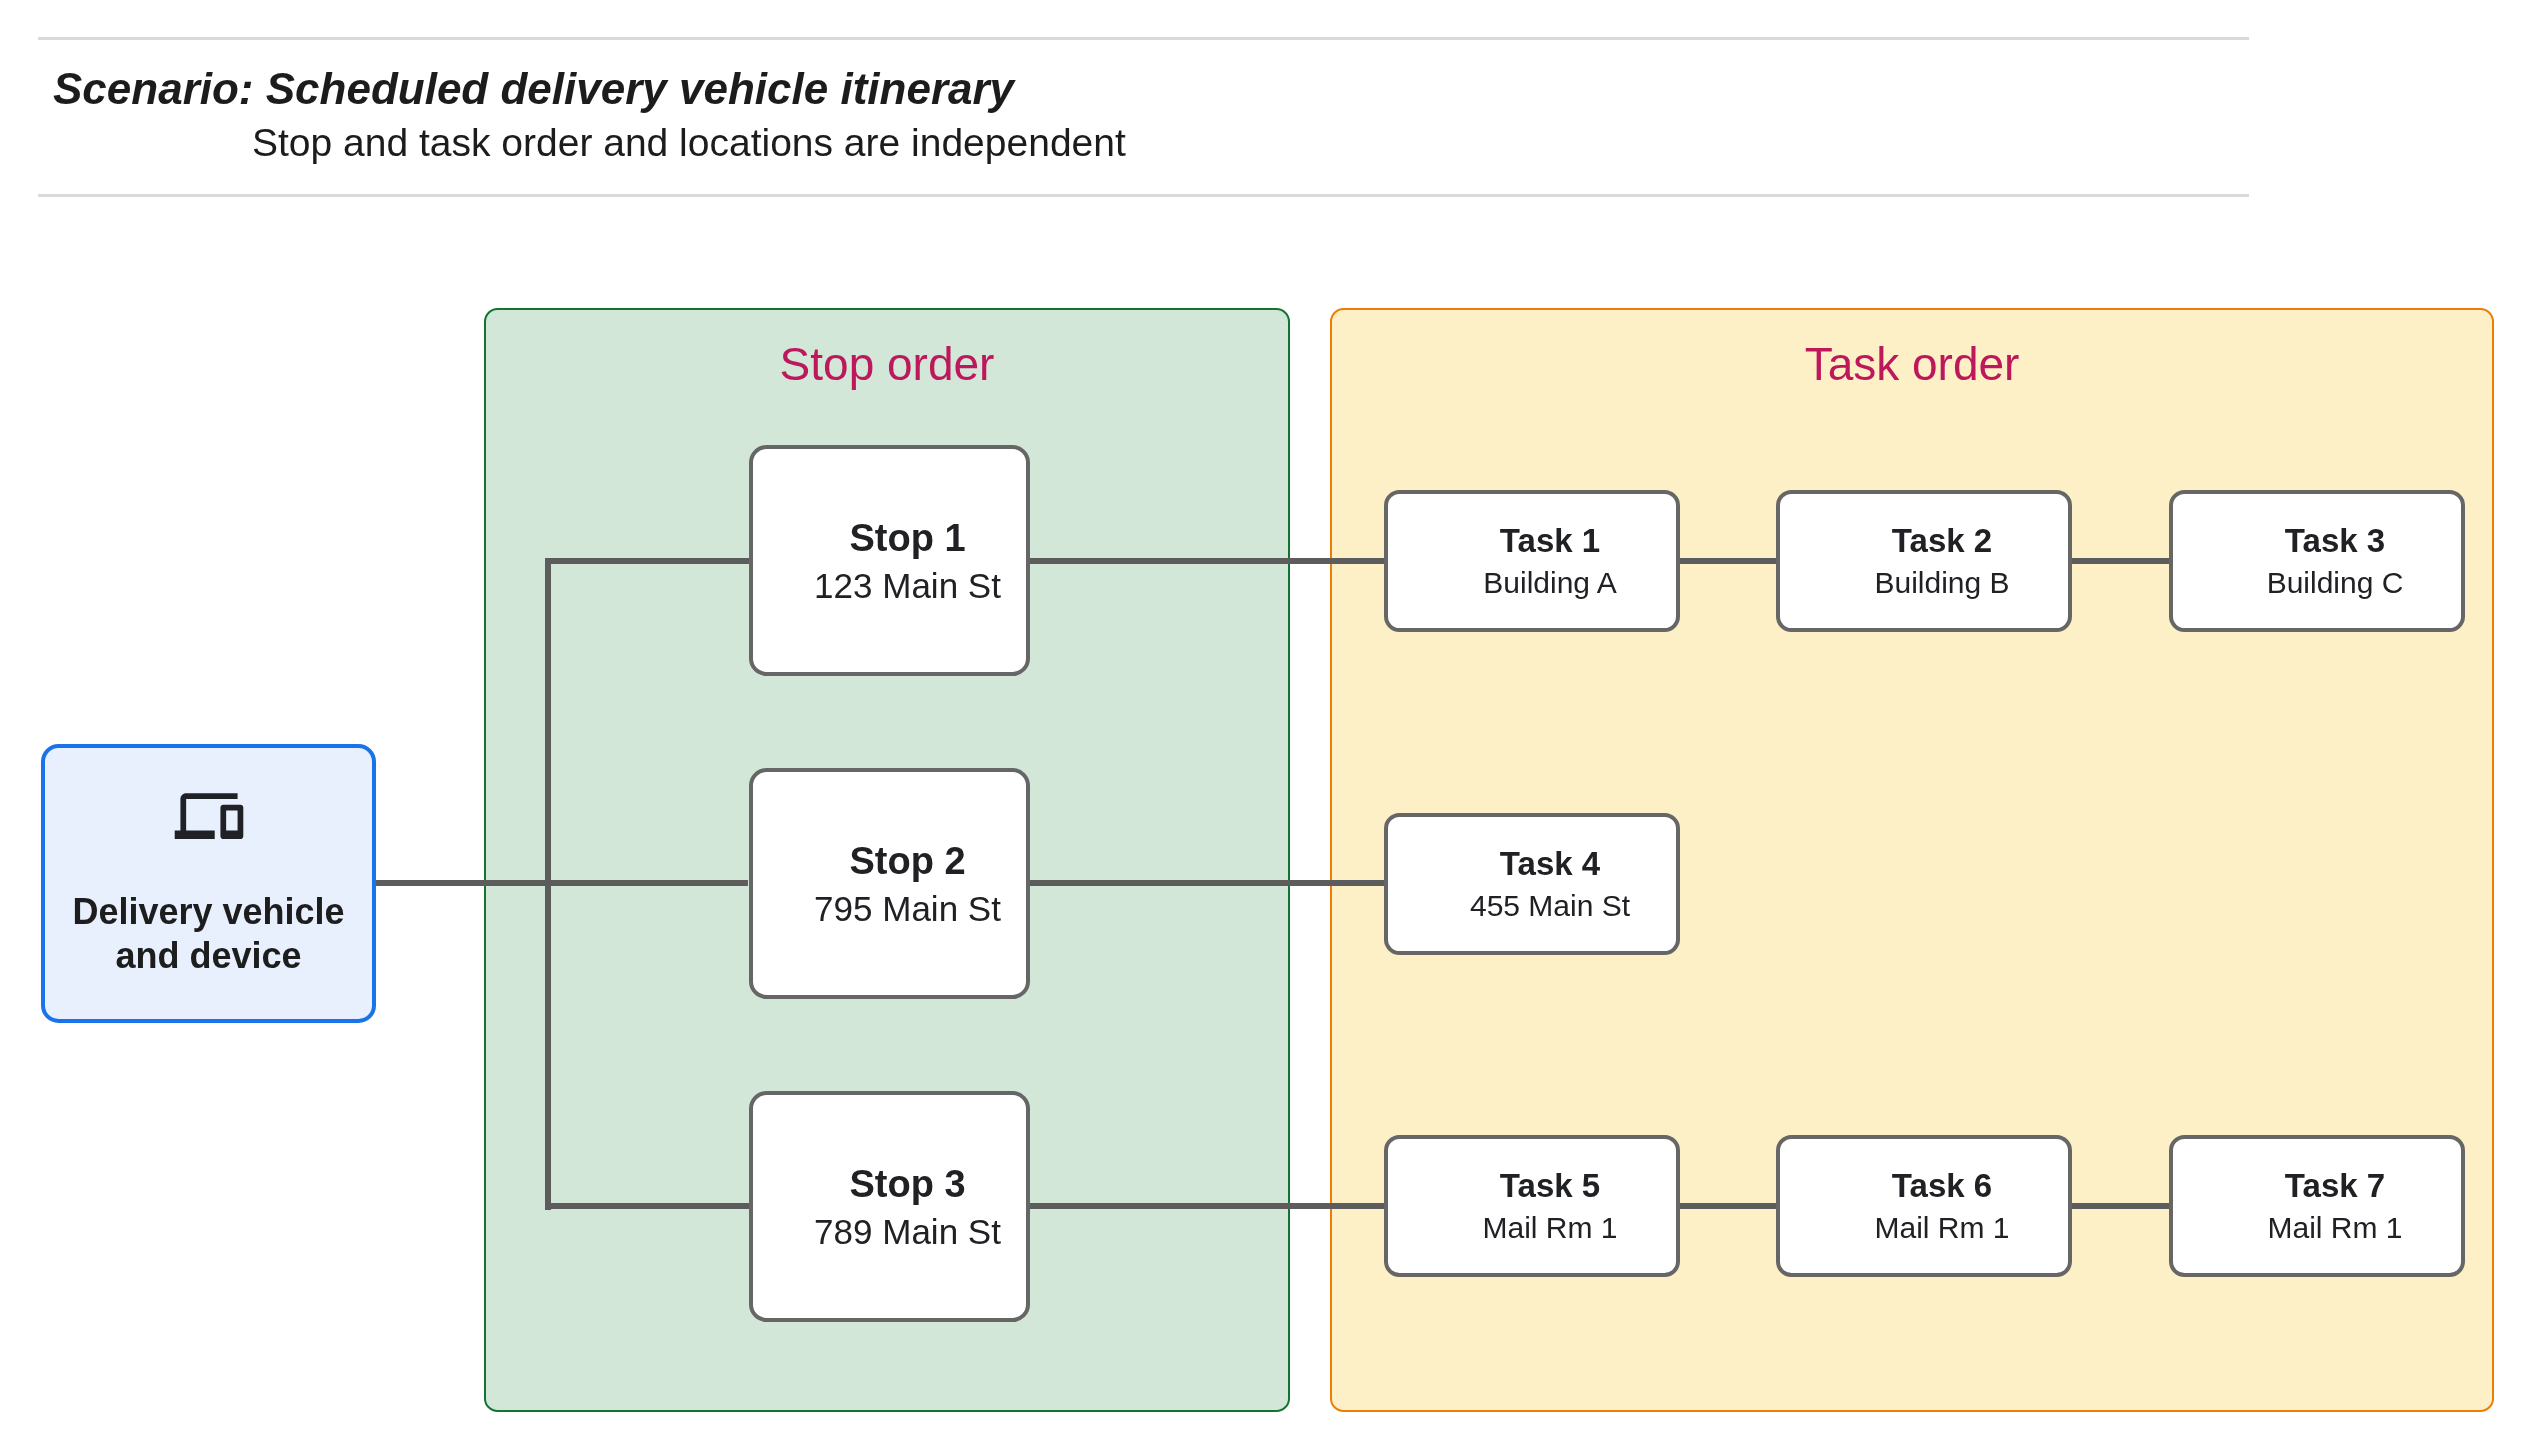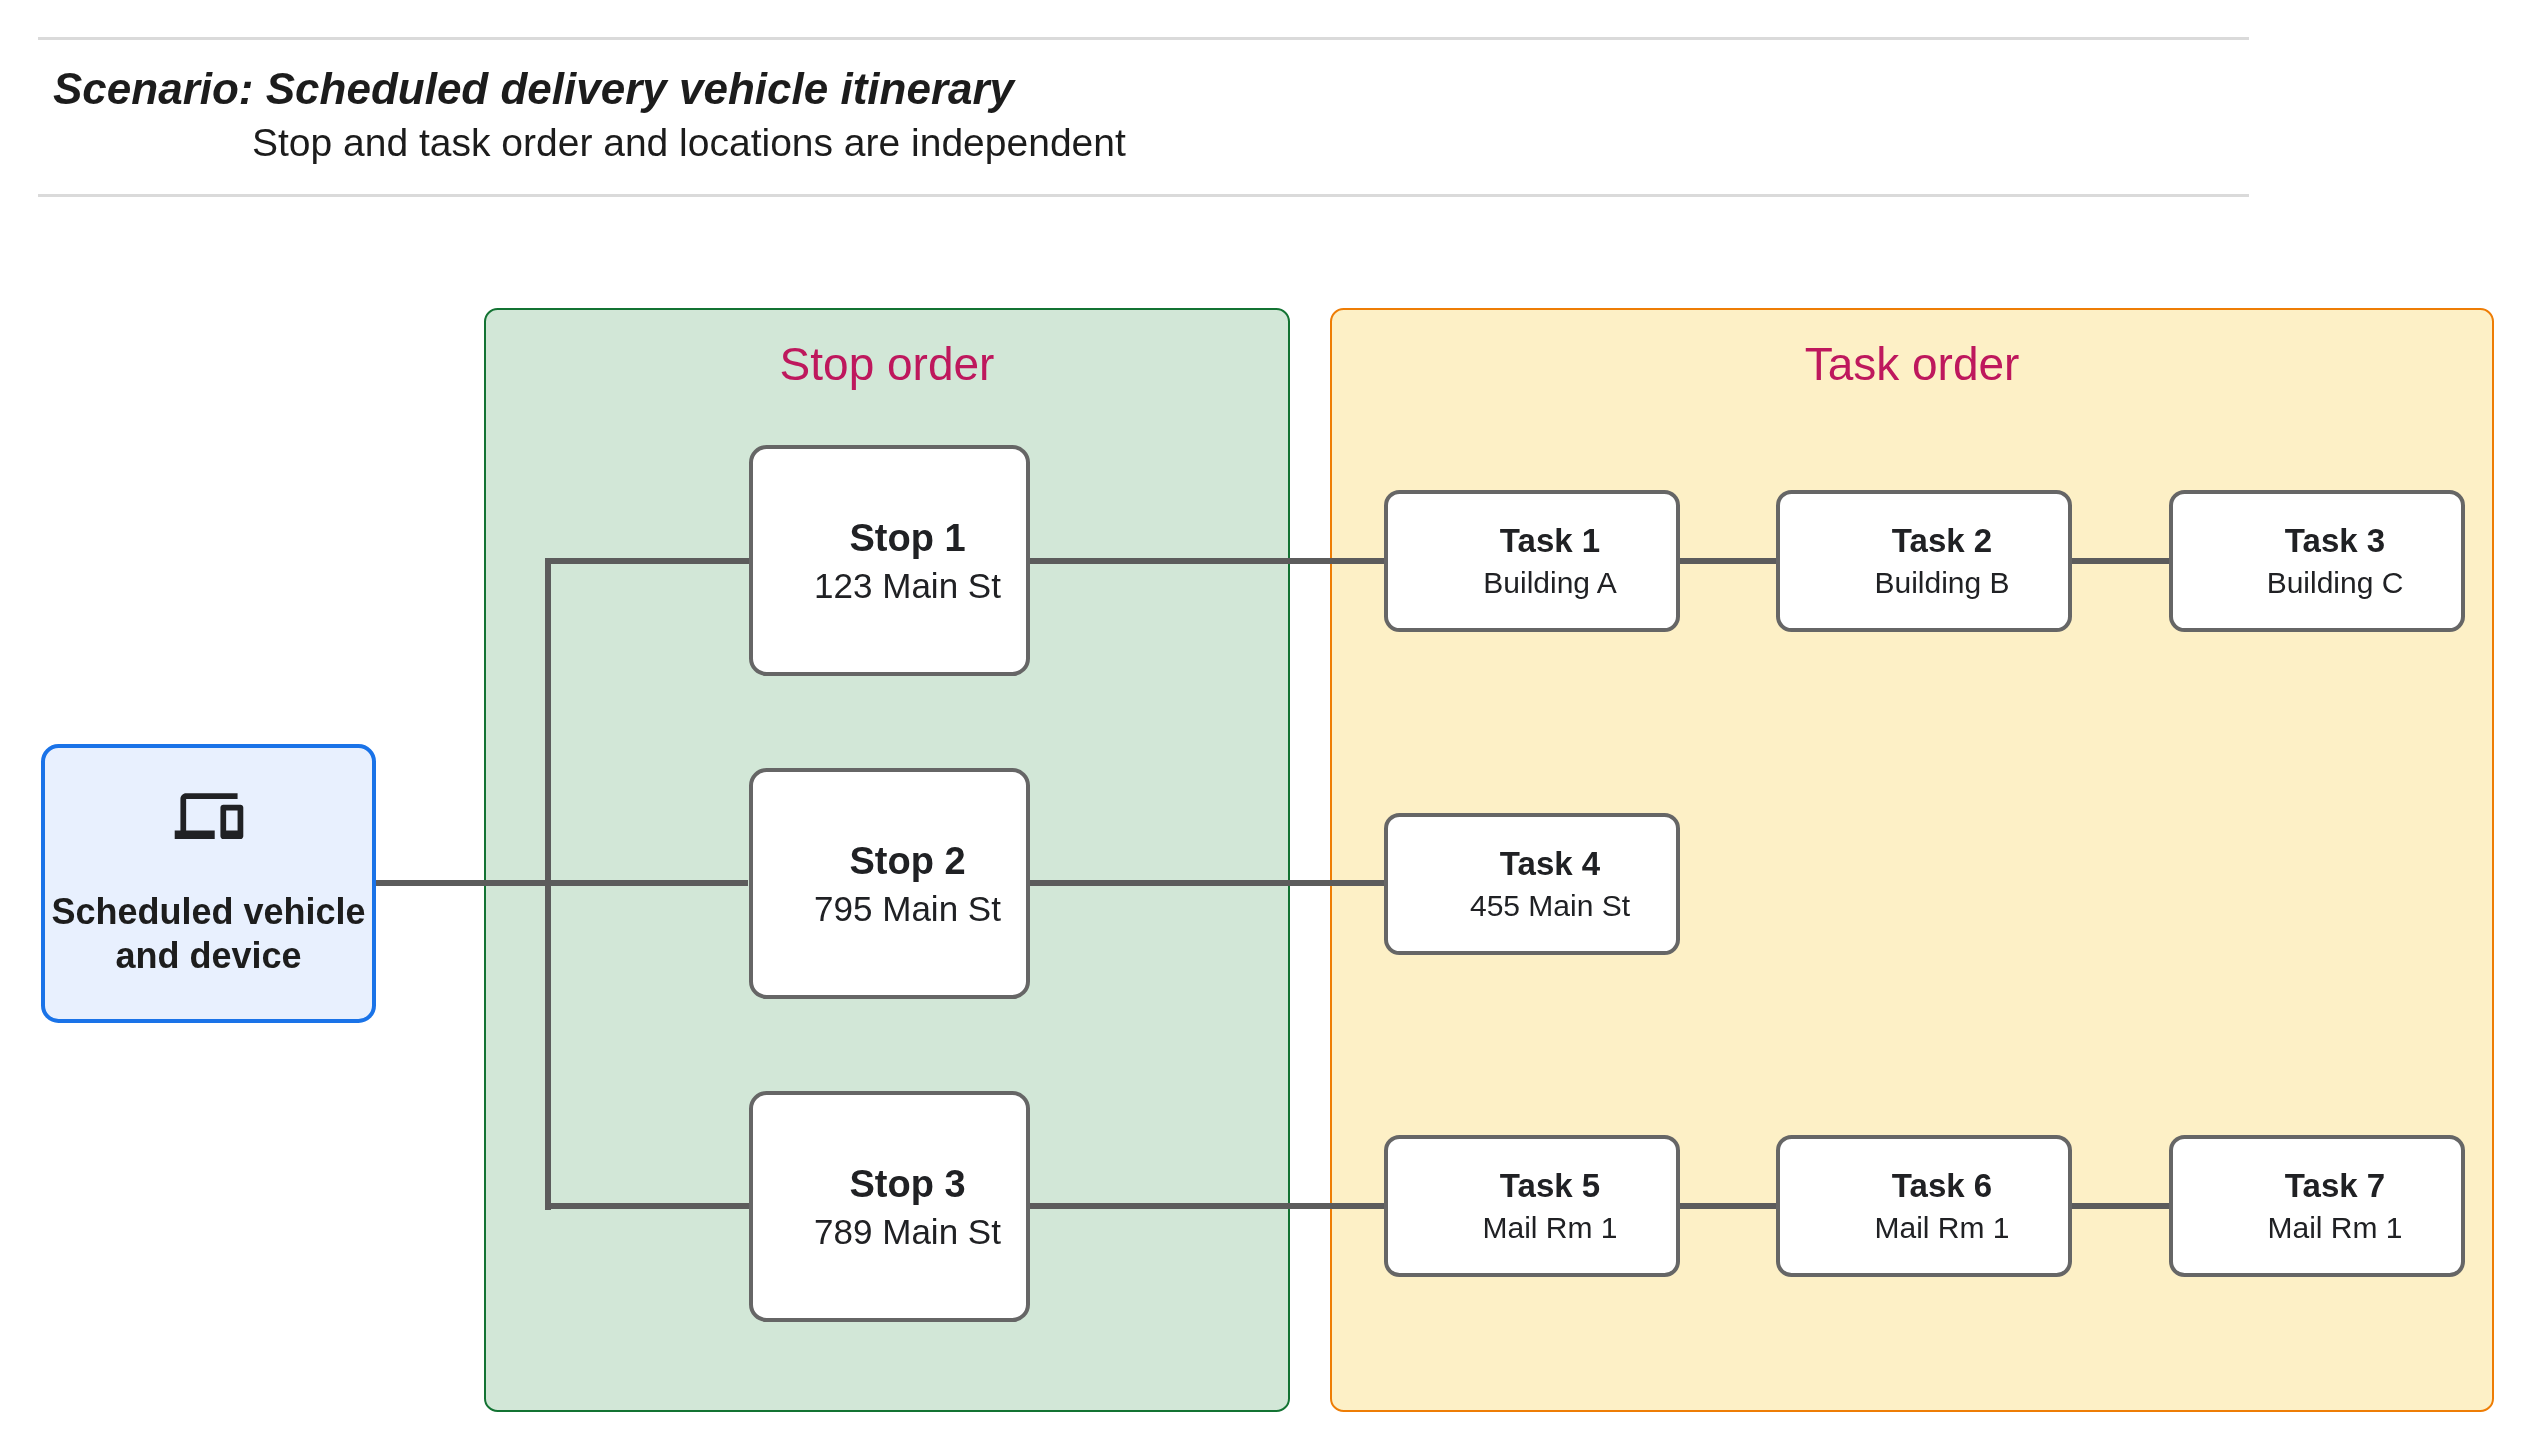--- a/index.html
+++ b/index.html
@@ -73,21 +73,21 @@
   <div class="line" style="left:1675px;top:1203px;width:107px;height:5.8px;"></div>
   <div class="line" style="left:2067px;top:1203px;width:107px;height:5.8px;"></div>
 
   <div class="device-node">
     <span class="icon">
       <svg width="70" height="60" viewBox="0 0 24 21" fill="#202124" xmlns="http://www.w3.org/2000/svg">
         <path d="M4 3.5h18v-2H4c-1.1 0-2 .9-2 2v11H0v3h14v-3H4v-11zm19 2h-6c-.55 0-1 .45-1 1v10c0 .55.45 1 1 1h6c.55 0 1-.45 1-1v-10c0-.55-.45-1-1-1zm-1 9h-4v-7h4v7z"></path>
       </svg>
     </span>
     <div class="device-label">
-      <div>Scheduled vehicle</div>
+      <div>Delivery vehicle</div>
       <div>and device</div>
     </div>
   </div>
 
   <div class="node stop" style="left:749px;top:445px;">
     <div class="node-title">Stop 1</div>
     <div class="node-sub">123 Main St</div>
   </div>
   <div class="node stop" style="left:749px;top:768px;">
     <div class="node-title">Stop 2</div>

